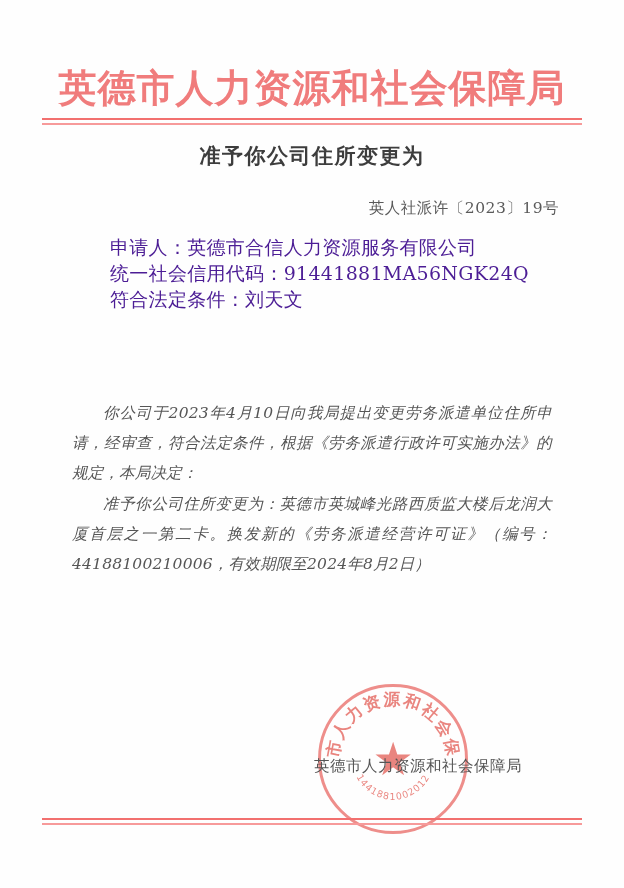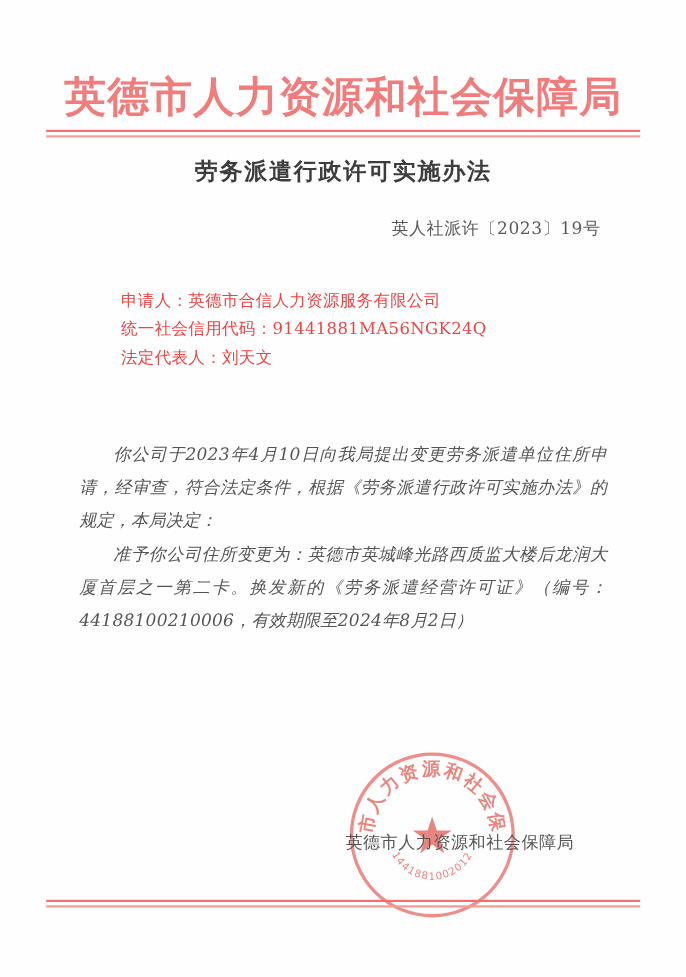--- a/index.html
+++ b/index.html
@@ -72,37 +72,37 @@
     text-align: center;
     font-size: 21px;
     font-weight: bold;
     letter-spacing: 1.5px;
     color: #3d3d3d;
   }
 
   .doc-number {
     position: absolute;
     top: 198px;
-    left: 38px;
+    left: 51px;
     width: 508px;
     text-align: right;
     font-size: 15.5px;
     letter-spacing: 0.5px;
     color: #5a5a5a;
   }
 
   
   .applicant-block {
     position: absolute;
-    top: 260px;
+    top: 234px;
     left: 110px;
     width: 450px;
-    font-size: 15px;
+    font-size: 19px;
     line-height: 26px;
-    color: #ef4444;
+    color: #4c1d95;
   }
   .applicant-row {
     white-space: nowrap;
     letter-spacing: 0.3px;
   }
   .field-label-wide {
     display: inline-block;
   }
 
   
@@ -215,33 +215,33 @@
 
   <div class="doc-header">
     <div class="org-title">英德市人力资源和社会保障局</div>
   </div>
 
   <div class="header-rule">
     <div class="line-thick"></div>
     <div class="line-thin"></div>
   </div>
 
-  <div class="doc-subtitle">劳务派遣行政许可实施办法</div>
+  <div class="doc-subtitle">准予你公司住所变更为</div>
 
   <div class="doc-number">英人社派许〔2023〕19号</div>
 
   <div class="applicant-block">
     <div class="applicant-row">
       <span>申请人：</span><span>英德市合信人力资源服务有限公司</span>
     </div>
     <div class="applicant-row">
       <span>统一社会信用代码：</span><span>91441881MA56NGK24Q</span>
     </div>
     <div class="applicant-row">
-      <span>法定代表人：</span><span>刘天文</span>
+      <span>符合法定条件：</span><span>刘天文</span>
     </div>
   </div>
 
   <div class="body-block">
     <p class="body-para">你公司于2023年4月10日向我局提出变更劳务派遣单位住所申请，经审查，符合法定条件，根据《劳务派遣行政许可实施办法》的规定，本局决定：</p>
     <p class="body-para">准予你公司住所变更为：英德市英城峰光路西质监大楼后龙润大厦首层之一第二卡。换发新的《劳务派遣经营许可证》（编号：44188100210006，有效期限至2024年8月2日）</p>
   </div>
 
   <div class="seal">
     <svg class="seal-arc" viewBox="0 0 138 138">

